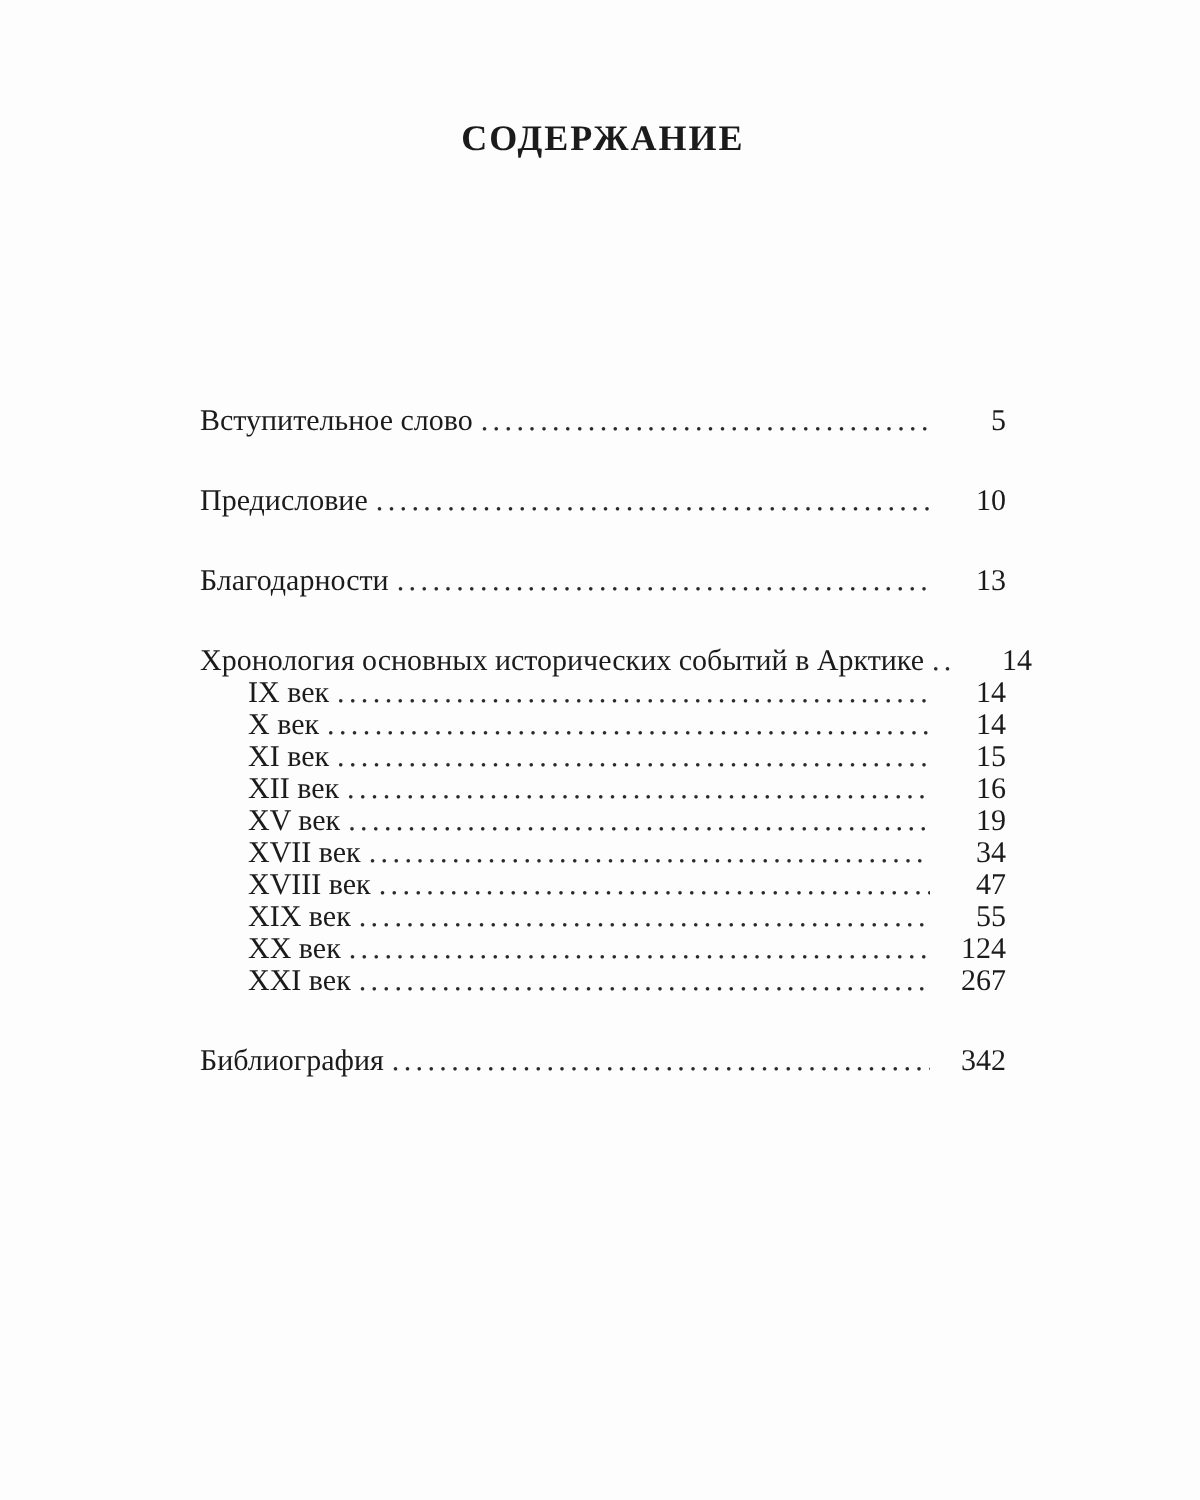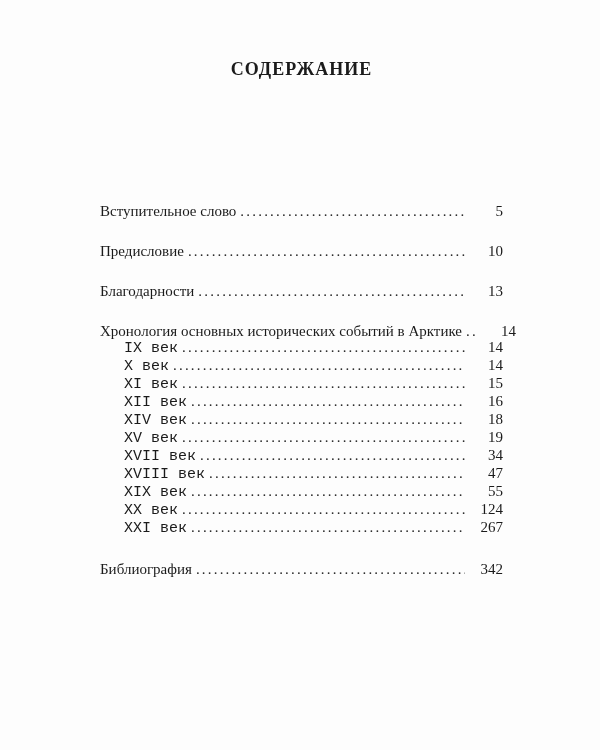--- a/index.html
+++ b/index.html
@@ -41,21 +41,20 @@
     white-space: nowrap;
   }
   .row.main {
     margin-top: 24px;
   }
   .row.main:first-child {
     margin-top: 0;
   }
   .row.sub .label {
     padding-left: 24px;
-    font-family: Liberation Mono, monospace;
   }
   .label {
     flex: 0 0 auto;
   }
   .dots {
     flex: 1 1 auto;
     overflow: hidden;
     margin: 0 6px 0 4px;
     min-width: 12px;
   }
@@ -110,25 +109,20 @@
         <span class="label">XI век</span>
         <span class="dots"></span>
         <span class="pagenum">15</span>
       </div>
       <div class="row sub">
         <span class="label">XII век</span>
         <span class="dots"></span>
         <span class="pagenum">16</span>
       </div>
       <div class="row sub">
-        <span class="label">XIV век</span>
-        <span class="dots"></span>
-        <span class="pagenum">18</span>
-      </div>
-      <div class="row sub">
         <span class="label">XV век</span>
         <span class="dots"></span>
         <span class="pagenum">19</span>
       </div>
       <div class="row sub">
         <span class="label">XVII век</span>
         <span class="dots"></span>
         <span class="pagenum">34</span>
       </div>
       <div class="row sub">

